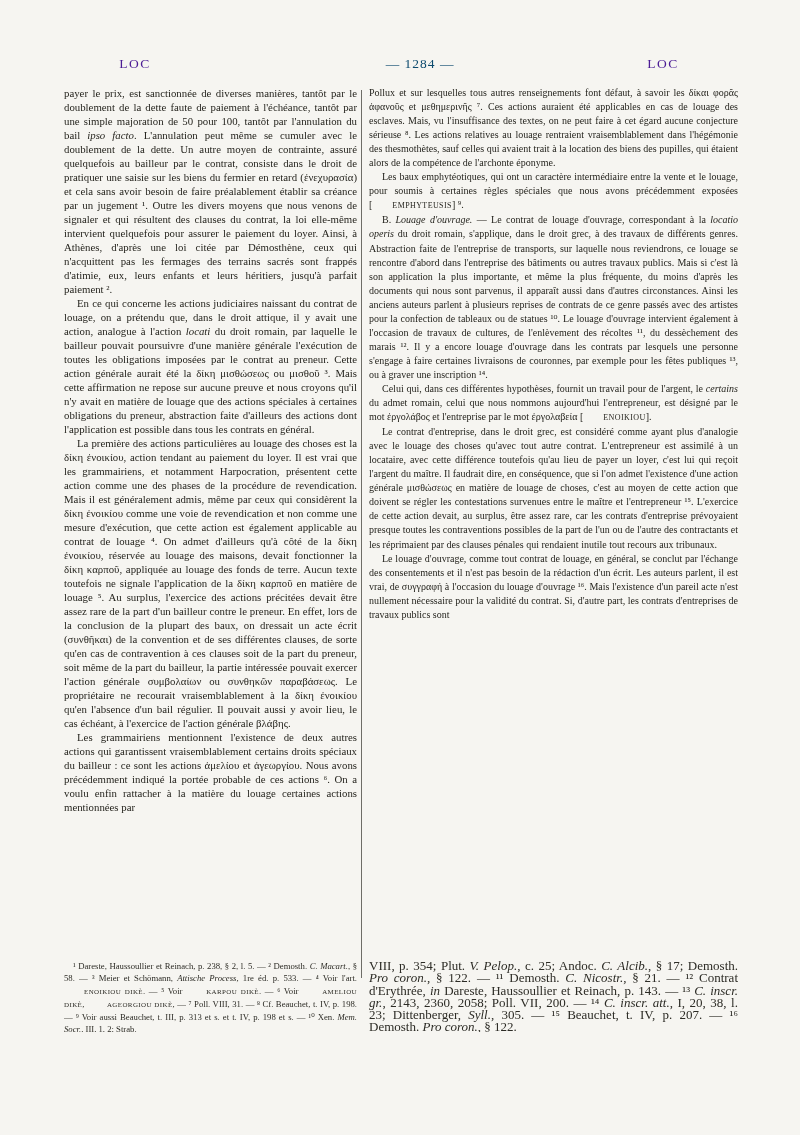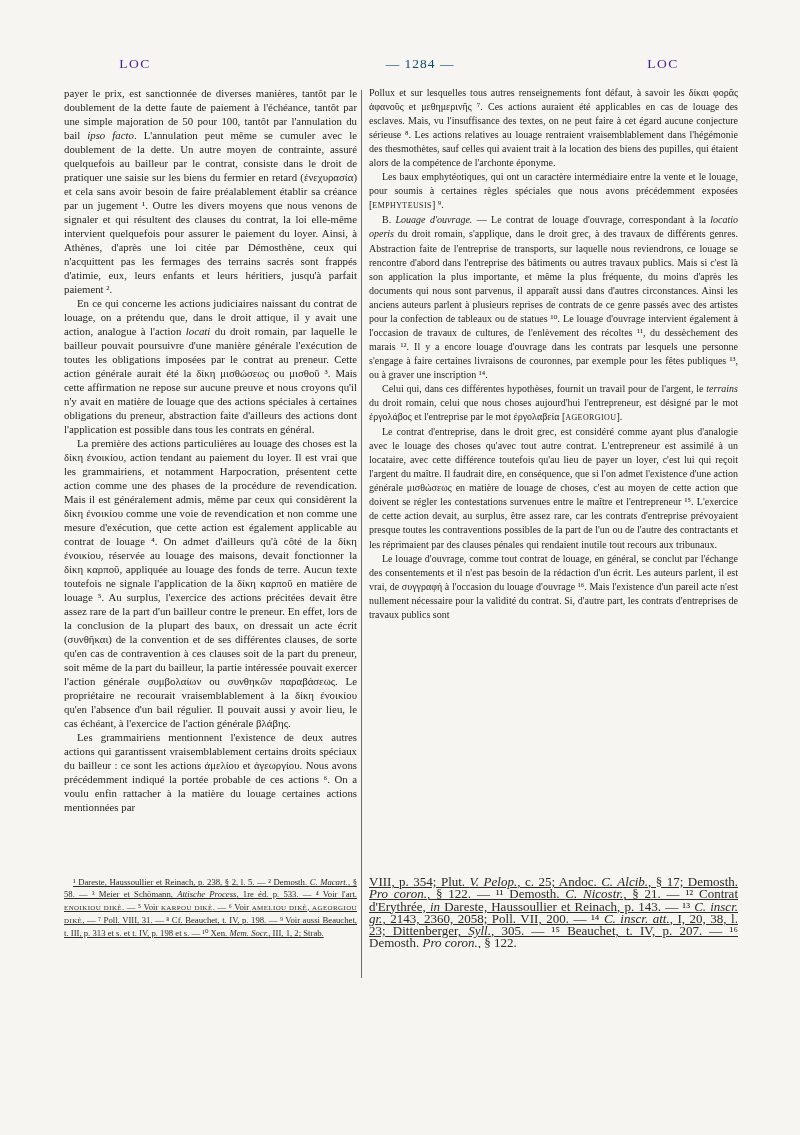--- a/index.html
+++ b/index.html
@@ -27,22 +27,22 @@
     width: 1px; height: 888px; background: #6e6d67;
   }
   .column { position: absolute; top: 86px; overflow: hidden; }
   .col-left  { left: 64px;  width: 293px; height: 842px;
                font-size: 10.8px; line-height: 14px; }
   .col-right { left: 369px; width: 369px; height: 842px;
                font-size: 10px; line-height: 14.05px; }
   .para { margin: 0; text-align: justify; text-indent: 0; }
   .para.indent { text-indent: 13px; }
   .i  { font-style: italic; }
-  .sc { font-size: 0.8em; letter-spacing: 0.4px; }
-  .footnote { position: absolute; top: 876px; overflow: hidden; color: #2c2b25; text-decoration: underline; }
+  .sc { font-size: 0.8em; letter-spacing: 0.4px; padding-left: 20px; }
+  .footnote { position: absolute; top: 960px; overflow: hidden; color: #2c2b25; }
   .fn-left  { left: 64px;  width: 293px; height: 72px;
               font-size: 8.7px;  line-height: 12.3px; }
   .fn-right { left: 369px; width: 369px; height: 72px;
               font-size: 13px;  line-height: 12.3px; }
   .footnote .para.indent { text-indent: 9px; }
 </style>
 </head>
 <body style="background: rgb(246, 245, 241); color: rgb(38, 37, 31);">
 
 <div class="page">
@@ -59,21 +59,21 @@
       <p class="para"><span>payer le prix, est sanctionnée de diverses manières, tantôt par le doublement de la dette faute de paiement à l'échéance, tantôt par une simple majoration de 50 pour 100, tantôt par l'annulation du bail </span><span class="i">ipso facto</span><span>. L'annulation peut même se cumuler avec le doublement de la dette. Un autre moyen de contrainte, assuré quelquefois au bailleur par le contrat, consiste dans le droit de pratiquer une saisie sur les biens du fermier en retard (ἐνεχυρασία) et cela sans avoir besoin de faire préalablement établir sa créance par un jugement ¹. Outre les divers moyens que nous venons de signaler et qui résultent des clauses du contrat, la loi elle-même intervient quelquefois pour assurer le paiement du loyer. Ainsi, à Athènes, d'après une loi citée par Démosthène, ceux qui n'acquittent pas les fermages des terrains sacrés sont frappés d'atimie, eux, leurs enfants et leurs héritiers, jusqu'à parfait paiement ².</span></p>
       <p class="para indent"><span>En ce qui concerne les actions judiciaires naissant du contrat de louage, on a prétendu que, dans le droit attique, il y avait une action, analogue à l'action </span><span class="i">locati</span><span> du droit romain, par laquelle le bailleur pouvait poursuivre d'une manière générale l'exécution de toutes les obligations imposées par le contrat au preneur. Cette action générale aurait été la δίκη μισθώσεως ou μισθοῦ ³. Mais cette affirmation ne repose sur aucune preuve et nous croyons qu'il n'y avait en matière de louage que des actions spéciales à certaines obligations du preneur, abstraction faite d'ailleurs des actions dont l'application est possible dans tous les contrats en général.</span></p>
       <p class="para indent"><span>La première des actions particulières au louage des choses est la δίκη ἐνοικίου, action tendant au paiement du loyer. Il est vrai que les grammairiens, et notamment Harpocration, présentent cette action comme une des phases de la procédure de revendication. Mais il est généralement admis, même par ceux qui considèrent la δίκη ἐνοικίου comme une voie de revendication et non comme une mesure d'exécution, que cette action est également applicable au contrat de louage ⁴. On admet d'ailleurs qu'à côté de la δίκη ἐνοικίου, réservée au louage des maisons, devait fonctionner la δίκη καρποῦ, appliquée au louage des fonds de terre. Aucun texte toutefois ne signale l'application de la δίκη καρποῦ en matière de louage ⁵. Au surplus, l'exercice des actions précitées devait être assez rare de la part d'un bailleur contre le preneur. En effet, lors de la conclusion de la plupart des baux, on dressait un acte écrit (συνθῆκαι) de la convention et de ses différentes clauses, de sorte qu'en cas de contravention à ces clauses soit de la part du preneur, soit même de la part du bailleur, la partie intéressée pouvait exercer l'action générale συμβολαίων ou συνθηκῶν παραβάσεως. Le propriétaire ne recourait vraisemblablement à la δίκη ἐνοικίου qu'en l'absence d'un bail régulier. Il pouvait aussi y avoir lieu, le cas échéant, à l'exercice de l'action générale βλάβης.</span></p>
       <p class="para indent"><span>Les grammairiens mentionnent l'existence de deux autres actions qui garantissent vraisemblablement certains droits spéciaux du bailleur : ce sont les actions ἀμελίου et ἀγεωργίου. Nous avons précédemment indiqué la portée probable de ces actions ⁶. On a voulu enfin rattacher à la matière du louage certaines actions mentionnées par</span></p>
     </div>
 
   <div class="column col-right">
       <p class="para"><span>Pollux et sur lesquelles tous autres renseignements font défaut, à savoir les δίκαι φορᾶς ἀφανοῦς et μεθημερινῆς ⁷. Ces actions auraient été applicables en cas de louage des esclaves. Mais, vu l'insuffisance des textes, on ne peut faire à cet égard aucune conjecture sérieuse ⁸. Les actions relatives au louage rentraient vraisemblablement dans l'hégémonie des thesmothètes, sauf celles qui avaient trait à la location des biens des pupilles, qui étaient alors de la compétence de l'archonte éponyme.</span></p>
       <p class="para indent"><span>Les baux emphytéotiques, qui ont un caractère intermédiaire entre la vente et le louage, pour soumis à certaines règles spéciales que nous avons précédemment exposées [</span><span class="sc">EMPHYTEUSIS</span><span>] ⁹.</span></p>
       <p class="para indent"><span>B. </span><span class="i">Louage d'ouvrage.</span><span> — Le contrat de louage d'ouvrage, correspondant à la </span><span class="i">locatio operis</span><span> du droit romain, s'applique, dans le droit grec, à des travaux de différents genres. Abstraction faite de l'entreprise de transports, sur laquelle nous reviendrons, ce louage se rencontre d'abord dans l'entreprise des bâtiments ou autres travaux publics. Mais si c'est là son application la plus importante, et même la plus fréquente, du moins d'après les documents qui nous sont parvenus, il apparaît aussi dans d'autres circonstances. Ainsi les anciens auteurs parlent à plusieurs reprises de contrats de ce genre passés avec des artistes pour la confection de tableaux ou de statues ¹⁰. Le louage d'ouvrage intervient également à l'occasion de travaux de cultures, de l'enlèvement des récoltes ¹¹, du dessèchement des marais ¹². Il y a encore louage d'ouvrage dans les contrats par lesquels une personne s'engage à faire certaines livraisons de couronnes, par exemple pour les fêtes publiques ¹³, ou à graver une inscription ¹⁴.</span></p>
-      <p class="para indent"><span>Celui qui, dans ces différentes hypothèses, fournit un travail pour de l'argent, le </span><span class="i">terrains</span><span> du droit romain, celui que nous choses aujourd'hui l'entrepreneur, est désigné par le mot ἐργολάβος et l'entreprise par le mot ἐργολαβεία [</span><span class="sc">AGEORGIOU</span><span>].</span></p>
+      <p class="para indent"><span>Celui qui, dans ces différentes hypothèses, fournit un travail pour de l'argent, le </span><span class="i">certains</span><span> du admet romain, celui que nous nommons aujourd'hui l'entrepreneur, est désigné par le mot ἐργολάβος et l'entreprise par le mot ἐργολαβεία [</span><span class="sc">ENOIKIOU</span><span>].</span></p>
       <p class="para indent"><span>Le contrat d'entreprise, dans le droit grec, est considéré comme ayant plus d'analogie avec le louage des choses qu'avec tout autre contrat. L'entrepreneur est assimilé à un locataire, avec cette différence toutefois qu'au lieu de payer un loyer, c'est lui qui reçoit l'argent du maître. Il faudrait dire, en conséquence, que si l'on admet l'existence d'une action générale μισθώσεως en matière de louage de choses, c'est au moyen de cette action que doivent se régler les contestations survenues entre le maître et l'entrepreneur ¹⁵. L'exercice de cette action devait, au surplus, être assez rare, car les contrats d'entreprise prévoyaient presque toutes les contraventions possibles de la part de l'un ou de l'autre des contractants et les réprimaient par des clauses pénales qui rendaient inutile tout recours aux tribunaux.</span></p>
       <p class="para indent"><span>Le louage d'ouvrage, comme tout contrat de louage, en général, se conclut par l'échange des consentements et il n'est pas besoin de la rédaction d'un écrit. Les auteurs parlent, il est vrai, de συγγραφή à l'occasion du louage d'ouvrage ¹⁶. Mais l'existence d'un pareil acte n'est nullement nécessaire pour la validité du contrat. Si, d'autre part, les contrats d'entreprises de travaux publics sont</span></p>
     </div>
 
   <div class="footnote fn-left">
       <p class="para indent"><span>¹ Dareste, Haussoullier et Reinach, p. 238, § 2, l. 5. — ² Demosth. </span><span class="i">C. Macart.</span><span>, § 58. — ³ Meier et Schömann, </span><span class="i">Attische Process</span><span>, 1re éd. p. 533. — ⁴ Voir l'art. </span><span class="sc">ENOIKIOU DIKÈ</span><span>. — ⁵ Voir </span><span class="sc">KARPOU DIKÈ</span><span>. — ⁶ Voir </span><span class="sc">AMELIOU DIKÈ</span><span>, </span><span class="sc">AGEORGIOU DIKÈ</span><span>, — ⁷ Poll. VIII, 31. — ⁸ Cf. Beauchet, t. IV, p. 198. — ⁹ Voir aussi Beauchet, t. III, p. 313 et s. et t. IV, p. 198 et s. — ¹⁰ Xen. </span><span class="i">Mem. Socr.</span><span>, III, 1, 2; Strab.</span></p>
     </div>
 
   <div class="footnote fn-right">
       <p class="para"><span>VIII, p. 354; Plut. </span><span class="i">V. Pelop.</span><span>, c. 25; Andoc. </span><span class="i">C. Alcib.</span><span>, § 17; Demosth. </span><span class="i">Pro coron.</span><span>, § 122. — ¹¹ Demosth. </span><span class="i">C. Nicostr.</span><span>, § 21. — ¹² Contrat d'Erythrée, </span><span class="i">in</span><span> Dareste, Haussoullier et Reinach, p. 143. — ¹³ </span><span class="i">C. inscr. gr.</span><span>, 2143, 2360, 2058; Poll. VII, 200. — ¹⁴ </span><span class="i">C. inscr. att.</span><span>, I, 20, 38, l. 23; Dittenberger, </span><span class="i">Syll.</span><span>, 305. — ¹⁵ Beauchet, t. IV, p. 207. — ¹⁶ Demosth. </span><span class="i">Pro coron.</span><span>, § 122.</span></p>

